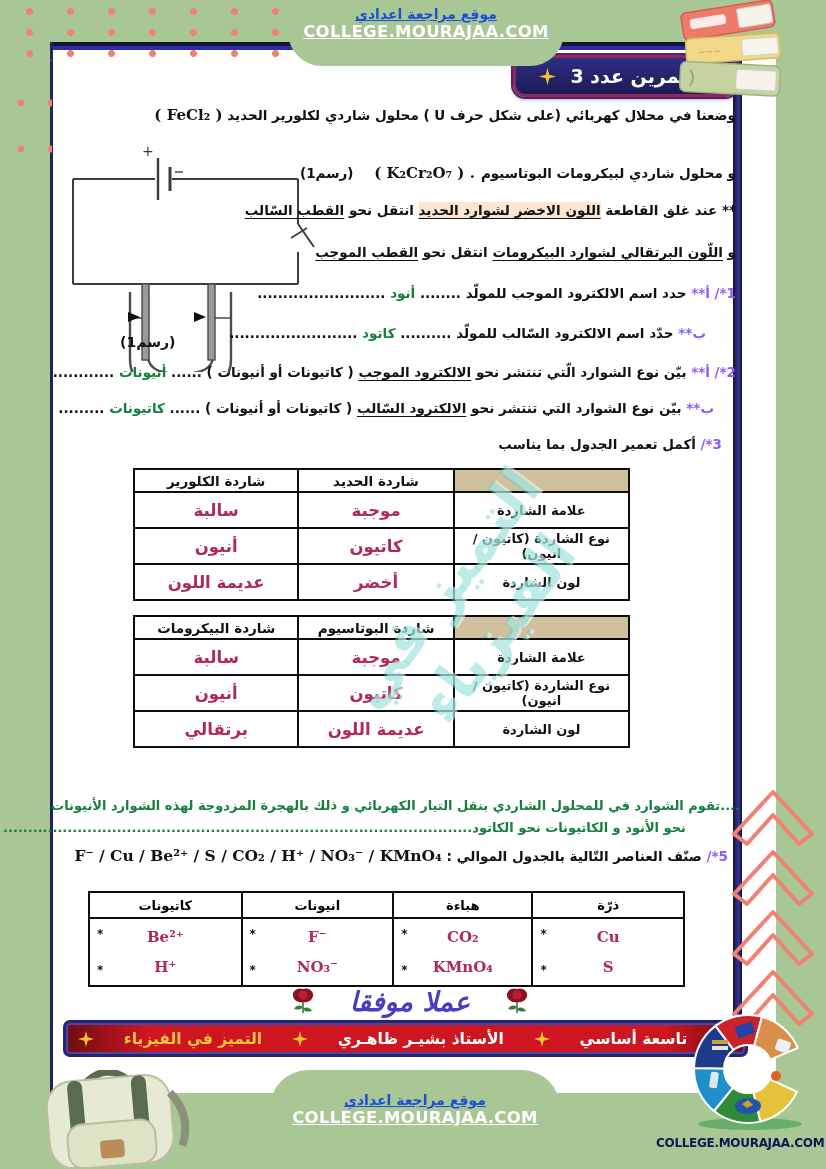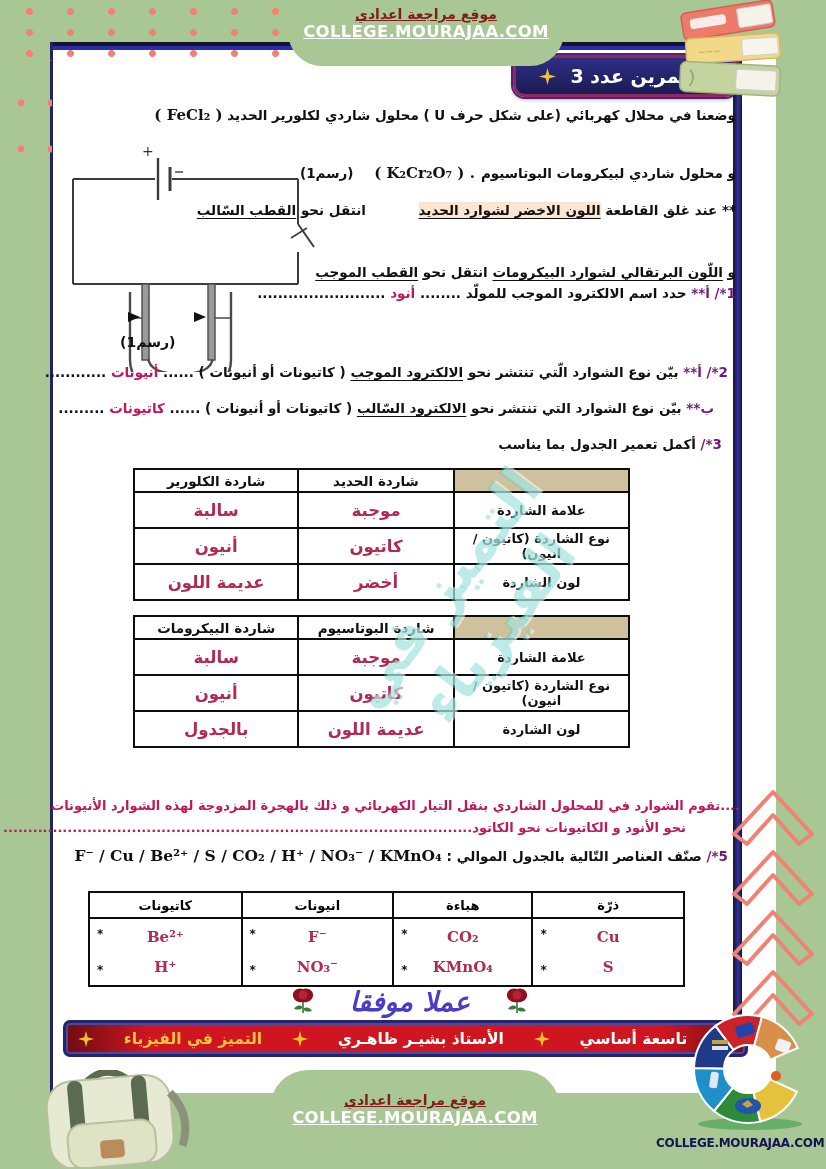--- a/index.html
+++ b/index.html
@@ -18,37 +18,37 @@
   .sheet { position:absolute; left:50px; top:42px; width:726px; height:1055px; background:#ffffff; z-index:1; }
   .border-top { position:absolute; left:0; top:0; width:726px; height:8px;
     background:linear-gradient(180deg,#15152e 0 45%,#2b2bb0 45% 100%); }
   .border-left { position:absolute; left:0; top:0; width:3px; height:1055px; background:#23235e; }
   .border-right { position:absolute; right:34px; top:0; width:9px; height:978px;
     background:linear-gradient(90deg,#15152e,#32329e 60%,#15152e); }
 
   .arline { position:absolute; direction:rtl; text-align:right; color:#111;
     font-weight:bold; font-size:13.5px; white-space:nowrap; }
   .u { text-decoration:underline; text-underline-offset:3px; }
-  .hl { background:rgba(244,162,89,.28);margin-left:48px; }
-  .qnum { color:#701a75; }
-  .red { color:#be185d; }
+  .hl { background:rgba(244,162,89,.28); }
+  .qnum { color:#8b5cf6; }
+  .red { color:#15803d; }
   .dots-ink { letter-spacing:1px; }
 
   
   .badge { position:absolute; left:463px; top:13px; width:224px; height:42px; z-index:4;
     background:linear-gradient(180deg,#2e2e84,#1b1b55);
     border:3px solid #8a2a60; border-radius:12px; box-shadow:0 0 0 2px #5a1f6e, 0 2px 4px rgba(0,0,0,.45);
     display:flex; align-items:center; justify-content:center; gap:14px; }
   .badge-label { color:#ffffff; font-weight:bold; font-size:19px; direction:rtl; }
 
   
   .tab { position:absolute; background:#a9c794; z-index:5; text-align:center; }
   #header-tab { left:288px; top:0; width:276px; height:66px; border-radius:0 0 34px 34px; }
   #footer-tab { left:270px; top:1070px; width:290px; height:99px; border-radius:38px 38px 0 0; z-index:7; }
-  .site-ar { color:#7f1d1d; font-weight:bold; font-size:14px; text-decoration:underline; direction:rtl; margin-top:6px; }
+  .site-ar { color:#1d4ed8; font-weight:bold; font-size:14px; text-decoration:underline; direction:rtl; margin-top:6px; }
   .site-en { color:#fff; font-weight:bold; font-size:16.5px; text-decoration:underline; letter-spacing:.3px; }
   #footer-tab .site-ar { margin-top:22px; }
   #footer-band { position:absolute; left:0; top:1093px; width:826px; height:76px; background:#a9c794; z-index:6; }
 
   
   table { border-collapse:collapse; direction:rtl; }
   .ion-table { position:absolute; left:83px; width:497px; }
   .ion-table td { border:2.5px solid #0d0d0d; text-align:center; vertical-align:middle;margin-top:20px; }
   .ion-table .corner { background:#cfc09e; width:176px; height:23px; }
   .ion-table .colhead { font-weight:bold; font-size:13.5px; color:#111; height:23px; }
@@ -149,36 +149,43 @@
     <span class="formula">( K₂Cr₂O₇ ) .</span>
     <span style="margin-inline-start:auto;">(رسم1)</span>
   </div>
 
   <div class="arline" style="top:160px; right:40px;">
     <span>** عند غلق القاطعة</span>
     <span class="u hl">اللون الاخضر لشوارد الحديد</span>
     <span>انتقل نحو</span>
     <span class="u">القطب السّالب</span>
   </div>
-  <div class="arline" style="top:222px; right:40px;text-align:center;">
+  <div class="arline" style="top:202px; right:40px;text-align:center;">
     <span>و</span>
     <span class="u">اللّون البرتقالي لشوارد البيكرومات</span>
     <span>انتقل نحو</span>
     <span class="u">القطب الموجب</span>
   </div>
 
   <div class="arline" style="top:243px; right:40px;">
     <span class="qnum">1*/ أ**</span>
     <span>حدد اسم الالكترود الموجب للمولّد</span>
     <span class="dots-ink">........</span>
     <span class="red">أنود</span>
     <span class="dots-ink">.........................</span>
   </div>
-
-  <div class="arline" style="top:322px; right:48px;">
+  <div class="arline" style="top:283px; right:70px;">
+    <span class="qnum">ب**</span>
+    <span>حدّد اسم الالكترود السّالب للمولّد</span>
+    <span class="dots-ink">..........</span>
+    <span class="red">كاتود</span>
+    <span class="dots-ink">.........................</span>
+  </div>
+
+  <div class="arline" style="top:322px; right:40px;">
     <span class="qnum">2*/ أ**</span>
     <span>بيّن نوع الشوارد الّتي تنتشر نحو</span>
     <span class="u">الالكترود الموجب</span>
     <span>( كاتيونات أو أنيونات )</span>
     <span class="dots-ink">......</span>
     <span class="red">أنيونات</span>
     <span class="dots-ink">............</span>
   </div>
   <div class="arline" style="top:358px; right:62px;">
     <span class="qnum">ب**</span>
@@ -243,21 +250,21 @@
       <td class="ans">سالبة</td>
     </tr>
     <tr>
       <td class="rowlabel">نوع الشاردة (كاتيون /انيون)</td>
       <td class="ans">كاتيون</td>
       <td class="ans">أنيون</td>
     </tr>
     <tr>
       <td class="rowlabel">لون الشاردة</td>
       <td class="ans">عديمة اللون</td>
-      <td class="ans">بالجدول</td>
+      <td class="ans">برتقالي</td>
     </tr>
   </tbody>
     </table>
 
   <div class="arline red" style="top:778px; left:2px; right:90px; font-size:13px;">نحو الأنود و الكاتيونات نحو الكاتود...............................................................................................</div>
   <div class="arline red" style="top:756px; left:2px; right:36px; font-size:13px;">....تقوم الشوارد في للمحلول الشاردي بنقل التيار الكهربائي و ذلك بالهجرة المزدوجة لهذه الشوارد الأنيونات</div>
 
   <div class="arline" style="top:804px; right:48px;">
     <span class="qnum">5*/</span>
     <span>صنّف العناصر التّالية بالجدول الموالي :</span>

